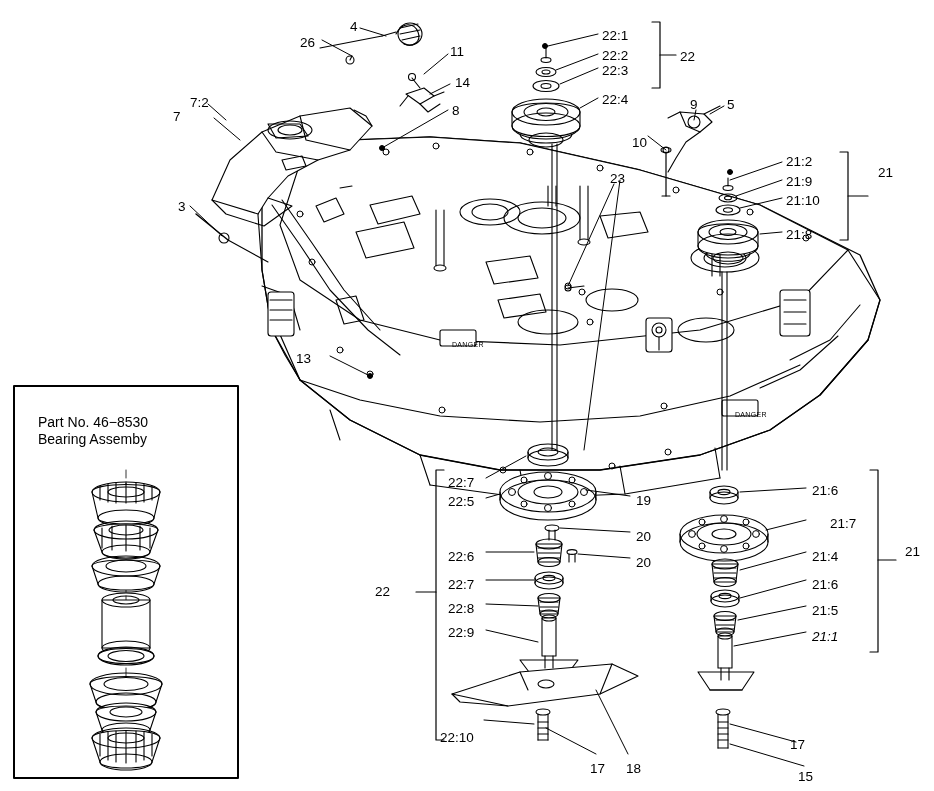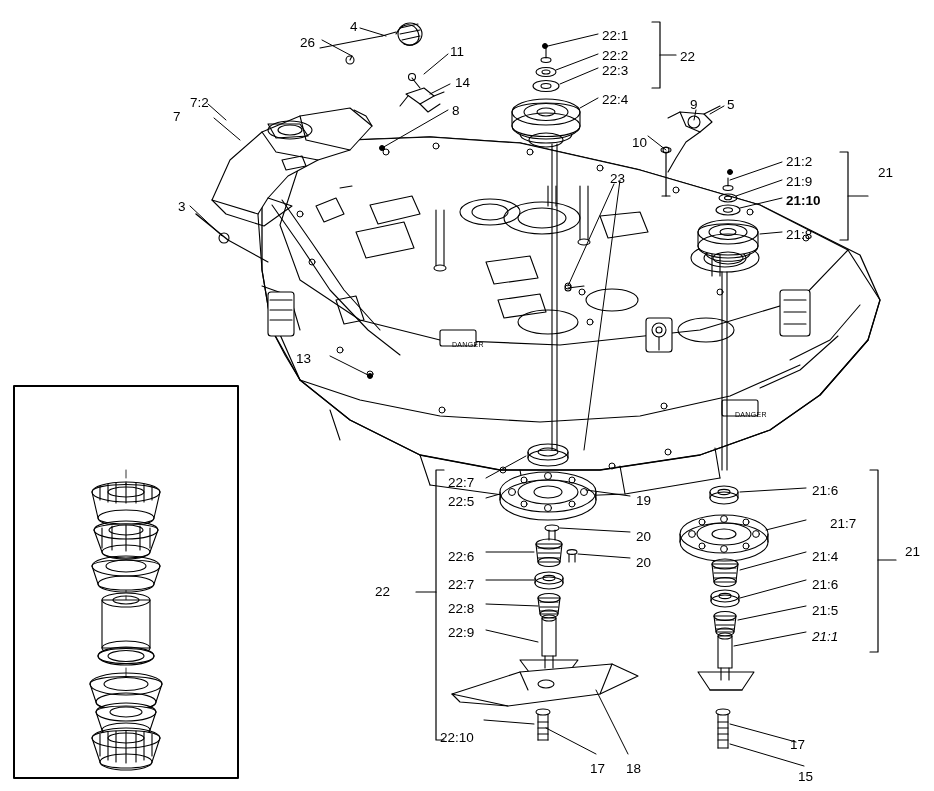--- a/index.html
+++ b/index.html
@@ -444,20 +444,24 @@
 
         <path d="M92 738 C92 728, 160 728, 160 738 L152 762 C152 770, 100 770, 100 762 Z" fill="#fff"></path>
         <ellipse cx="126" cy="738" rx="34" ry="10"></ellipse>
         <ellipse cx="126" cy="738" rx="18" ry="5"></ellipse>
         <path d="M100 734 L100 756 M108 732 L108 760 M116 731 L116 762 M126 731 L126 763 M136 731 L136 762 M144 732 L144 760 M152 734 L152 756"></path>
         <ellipse cx="126" cy="762" rx="26" ry="8"></ellipse>
       </g>
     </g>
   </svg>
 
+  <div class="inset-title" style="left:38px; top:414px;">
+    <div>Part No. 46−8530</div>
+    <div>Bearing Assemby</div>
+  </div>
 
   <div id="callout-layer">
       <div class="callout" style="left: 300px; top: 36px;">26</div>
       <div class="callout" style="left: 350px; top: 20px;">4</div>
       <div class="callout" style="left: 450px; top: 45px;">11</div>
       <div class="callout" style="left: 455px; top: 76px; text-align: center;">14</div>
       <div class="callout" style="left: 190px; top: 96px;">7:2</div>
       <div class="callout" style="left: 173px; top: 110px;">7</div>
       <div class="callout" style="left: 452px; top: 104px;">8</div>
       <div class="callout" style="left: 178px; top: 200px;">3</div>
@@ -466,21 +470,21 @@
       <div class="callout" style="left: 602px; top: 49px;">22:2</div>
       <div class="callout" style="left: 602px; top: 64px;">22:3</div>
       <div class="callout" style="left: 602px; top: 93px;">22:4</div>
       <div class="callout" style="left: 680px; top: 50px;">22</div>
       <div class="callout" style="left: 690px; top: 98px;">9</div>
       <div class="callout" style="left: 727px; top: 98px;">5</div>
       <div class="callout" style="left: 632px; top: 136px;">10</div>
       <div class="callout" style="left: 610px; top: 172px;">23</div>
       <div class="callout" style="left: 786px; top: 155px;">21:2</div>
       <div class="callout" style="left: 786px; top: 175px;">21:9</div>
-      <div class="callout" style="left: 786px; top: 194px; font-weight: bold;">21:10</div>
+      <div class="callout" style="left: 786px; top: 194px;">21:10</div>
       <div class="callout" style="left: 786px; top: 228px; text-align: center;">21:8</div>
       <div class="callout" style="left: 878px; top: 166px;">21</div>
       <div class="callout" style="left: 448px; top: 476px;">22:7</div>
       <div class="callout" style="left: 448px; top: 495px;">22:5</div>
       <div class="callout" style="left: 636px; top: 494px; text-align: right;">19</div>
       <div class="callout" style="left: 636px; top: 530px;">20</div>
       <div class="callout" style="left: 636px; top: 556px;">20</div>
       <div class="callout" style="left: 448px; top: 550px;">22:6</div>
       <div class="callout" style="left: 448px; top: 578px;">22:7</div>
       <div class="callout" style="left: 448px; top: 602px;">22:8</div>

